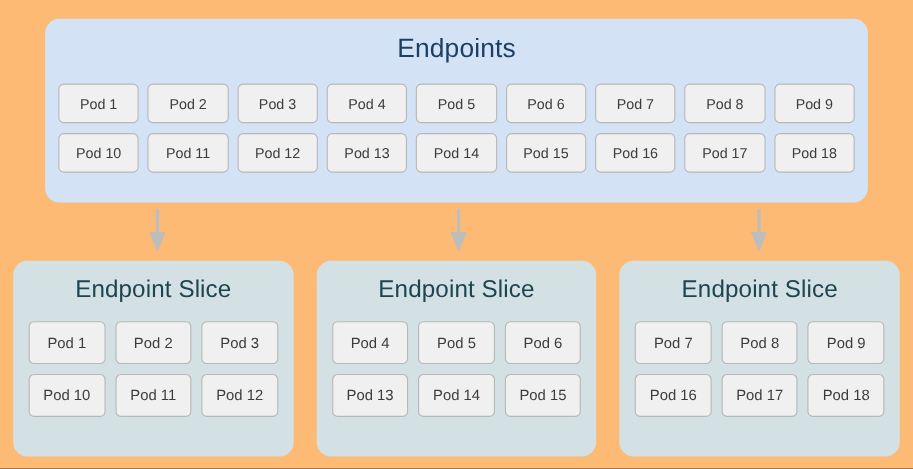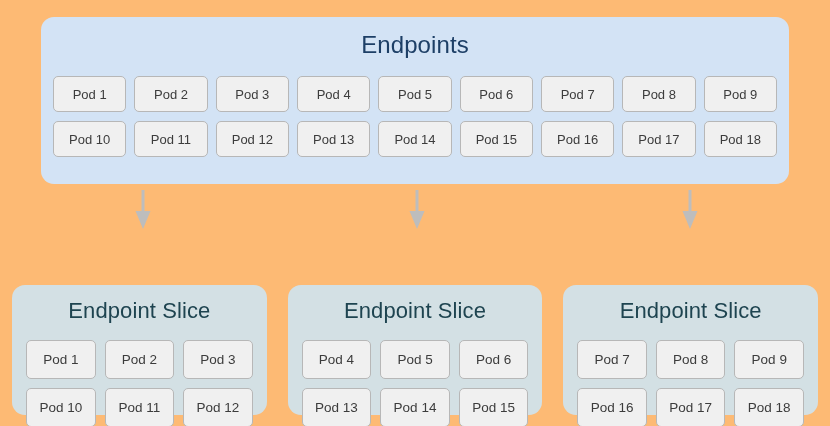--- a/index.html
+++ b/index.html
@@ -93,21 +93,20 @@
     display: flex;
     gap: 21px;
   }
   .slice-box {
     flex: 1 1 0;
     background: #d3e0e4;
     border-radius: 13px;
     position: relative;
     box-sizing: border-box;
     padding: 0 14px;
-    margin-top: 48px;
   }
   .slice-title {
     text-align: center;
     font-size: 22px;
     color: #1e4450;
     margin-top: 13px;
     letter-spacing: 0.1px;
   }
   .slice-rows {
     margin-top: 16px;

